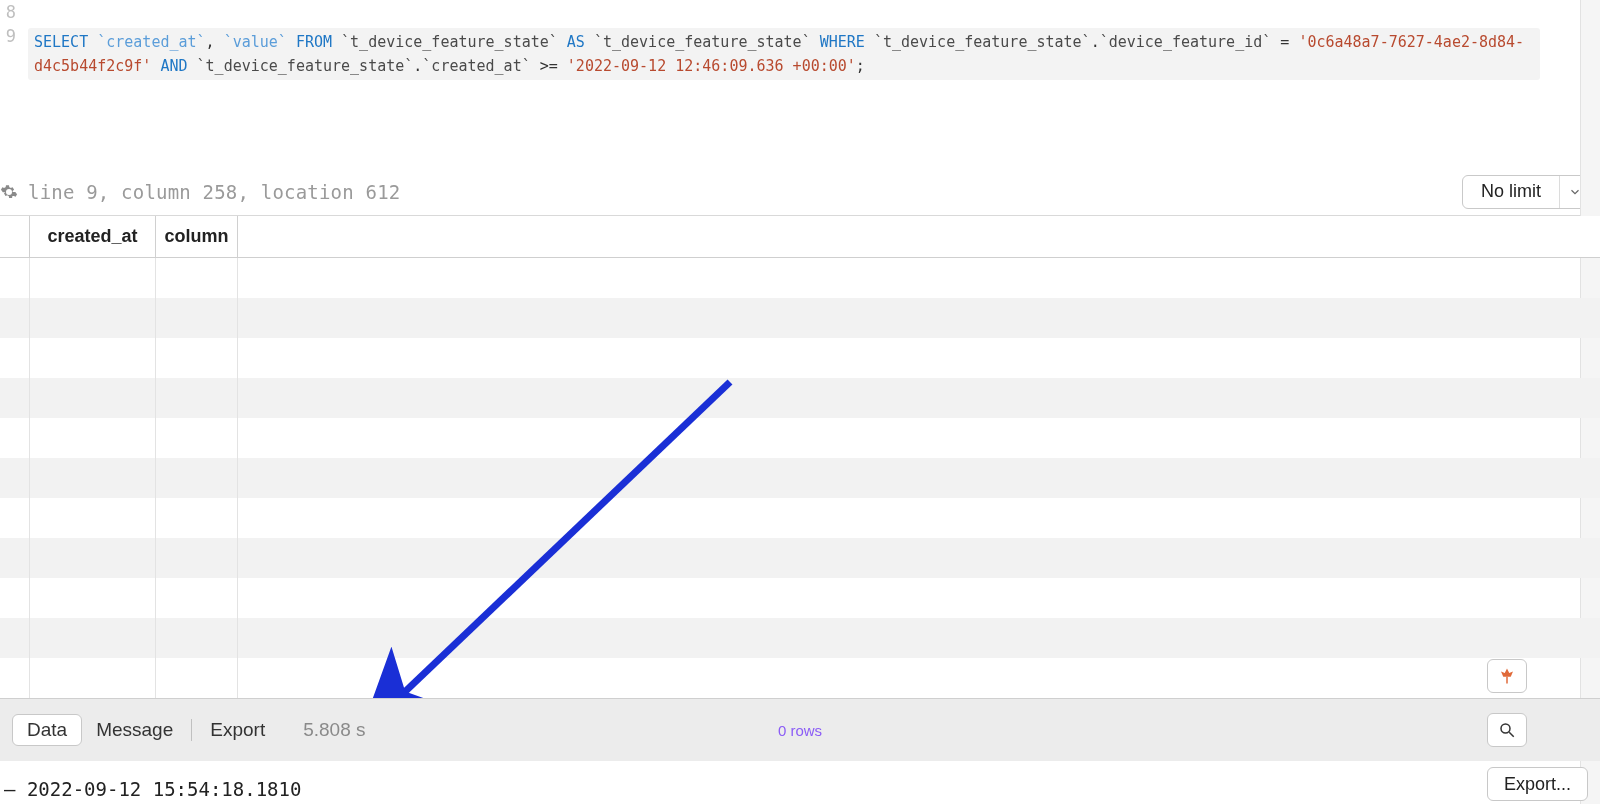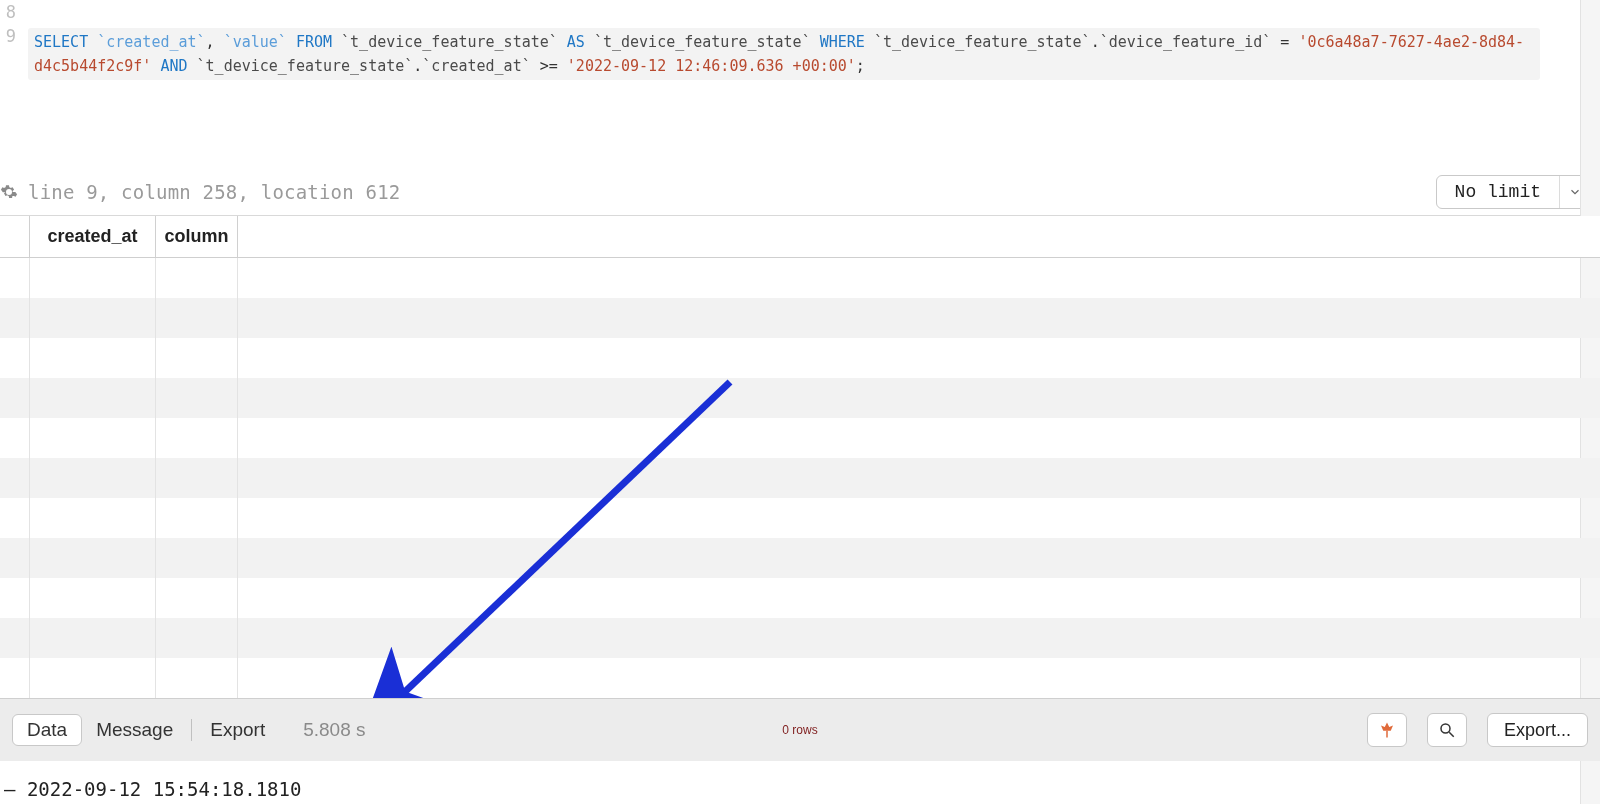--- a/index.html
+++ b/index.html
@@ -62,21 +62,20 @@
   .cursor-loc {
     color: #9a9a9a;
     font-size: 19px;
     letter-spacing: 0.2px;
   }
   .toolbar-right {
     margin-left: auto;
     display: flex;
     gap: 10px;
     align-items: center;
-    font-family: Liberation Mono, monospace;
   }
   .combo {
     display: flex;
     align-items: stretch;
     border: 1px solid #c9c9c9;
     border-radius: 6px;
     height: 34px;
     background: #fff;
   }
   .combo .main {
@@ -154,24 +153,24 @@
     width:1px; height:22px; background:#c0c0c0; margin:0 4px;
   }
   .elapsed {
     margin-left: 24px;
     color:#8a8a8a;
     font-size:19px;
   }
   .rowcount {
     position:absolute;
     left:50%; transform:translateX(-50%);
-    color:#7f1d1d; font-size:12px;
+    color:#8b5cf6; font-size:15px;
   }
   .status-right {
-    margin-left:auto; display:flex; gap:20px; align-items:flex-start;
+    margin-left:auto; display:flex; gap:20px; align-items:flex-start;flex-direction:column;
   }
   .icon-btn {
     width:40px; height:34px;
     border:1px solid #c8c8c8;
     border-radius:6px;
     background:#fff;
     display:flex; align-items:center; justify-content:center;
   }
   .icon-btn svg { width:18px; height:18px; }
   .export-btn {

